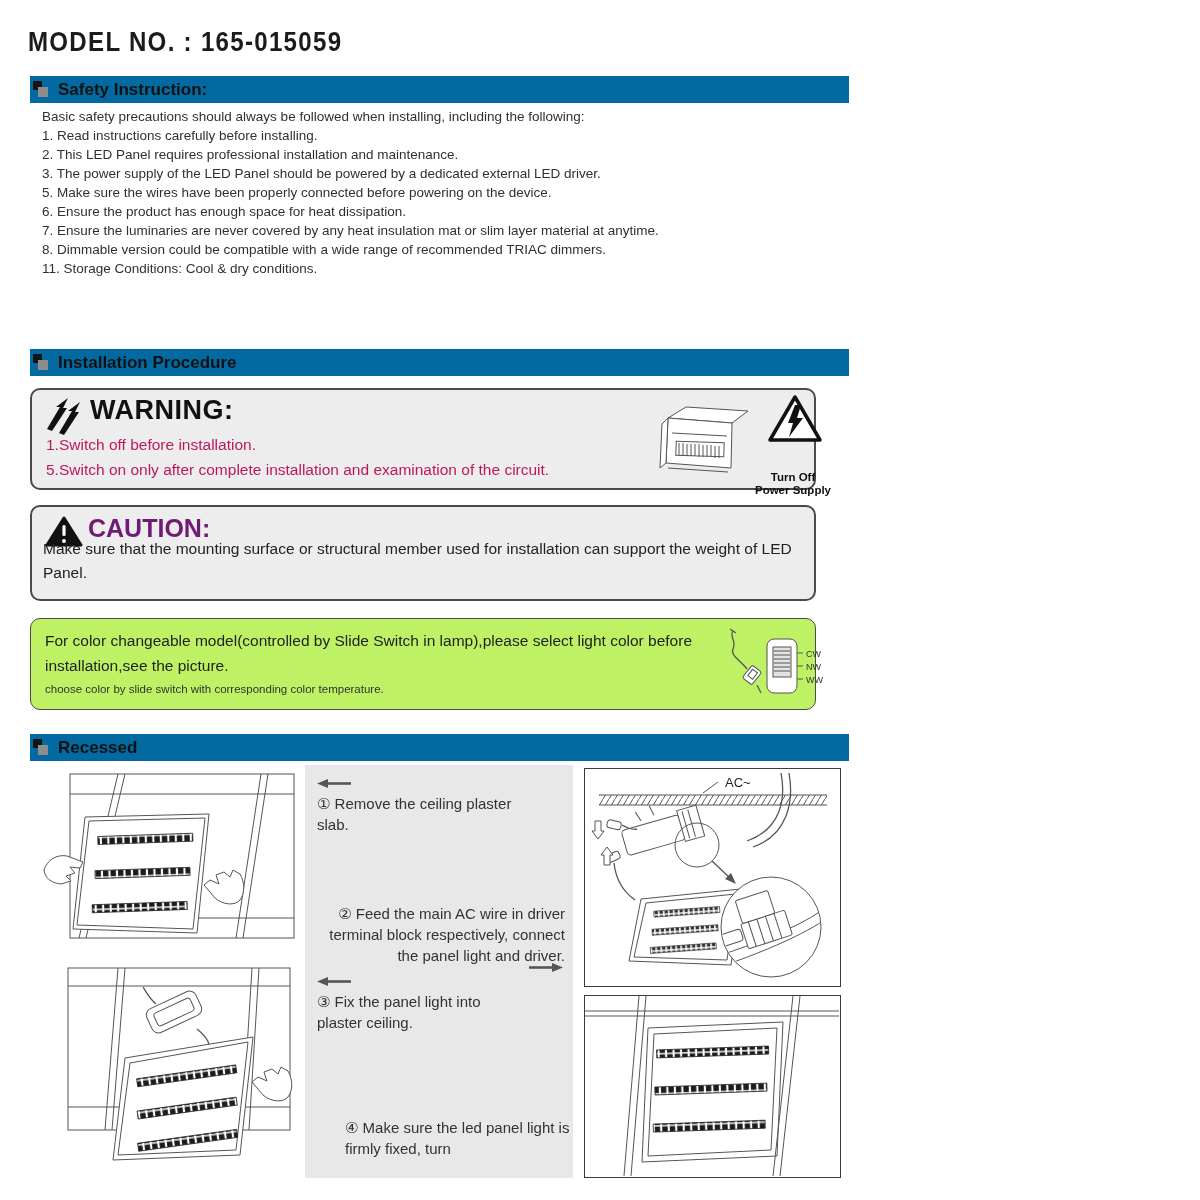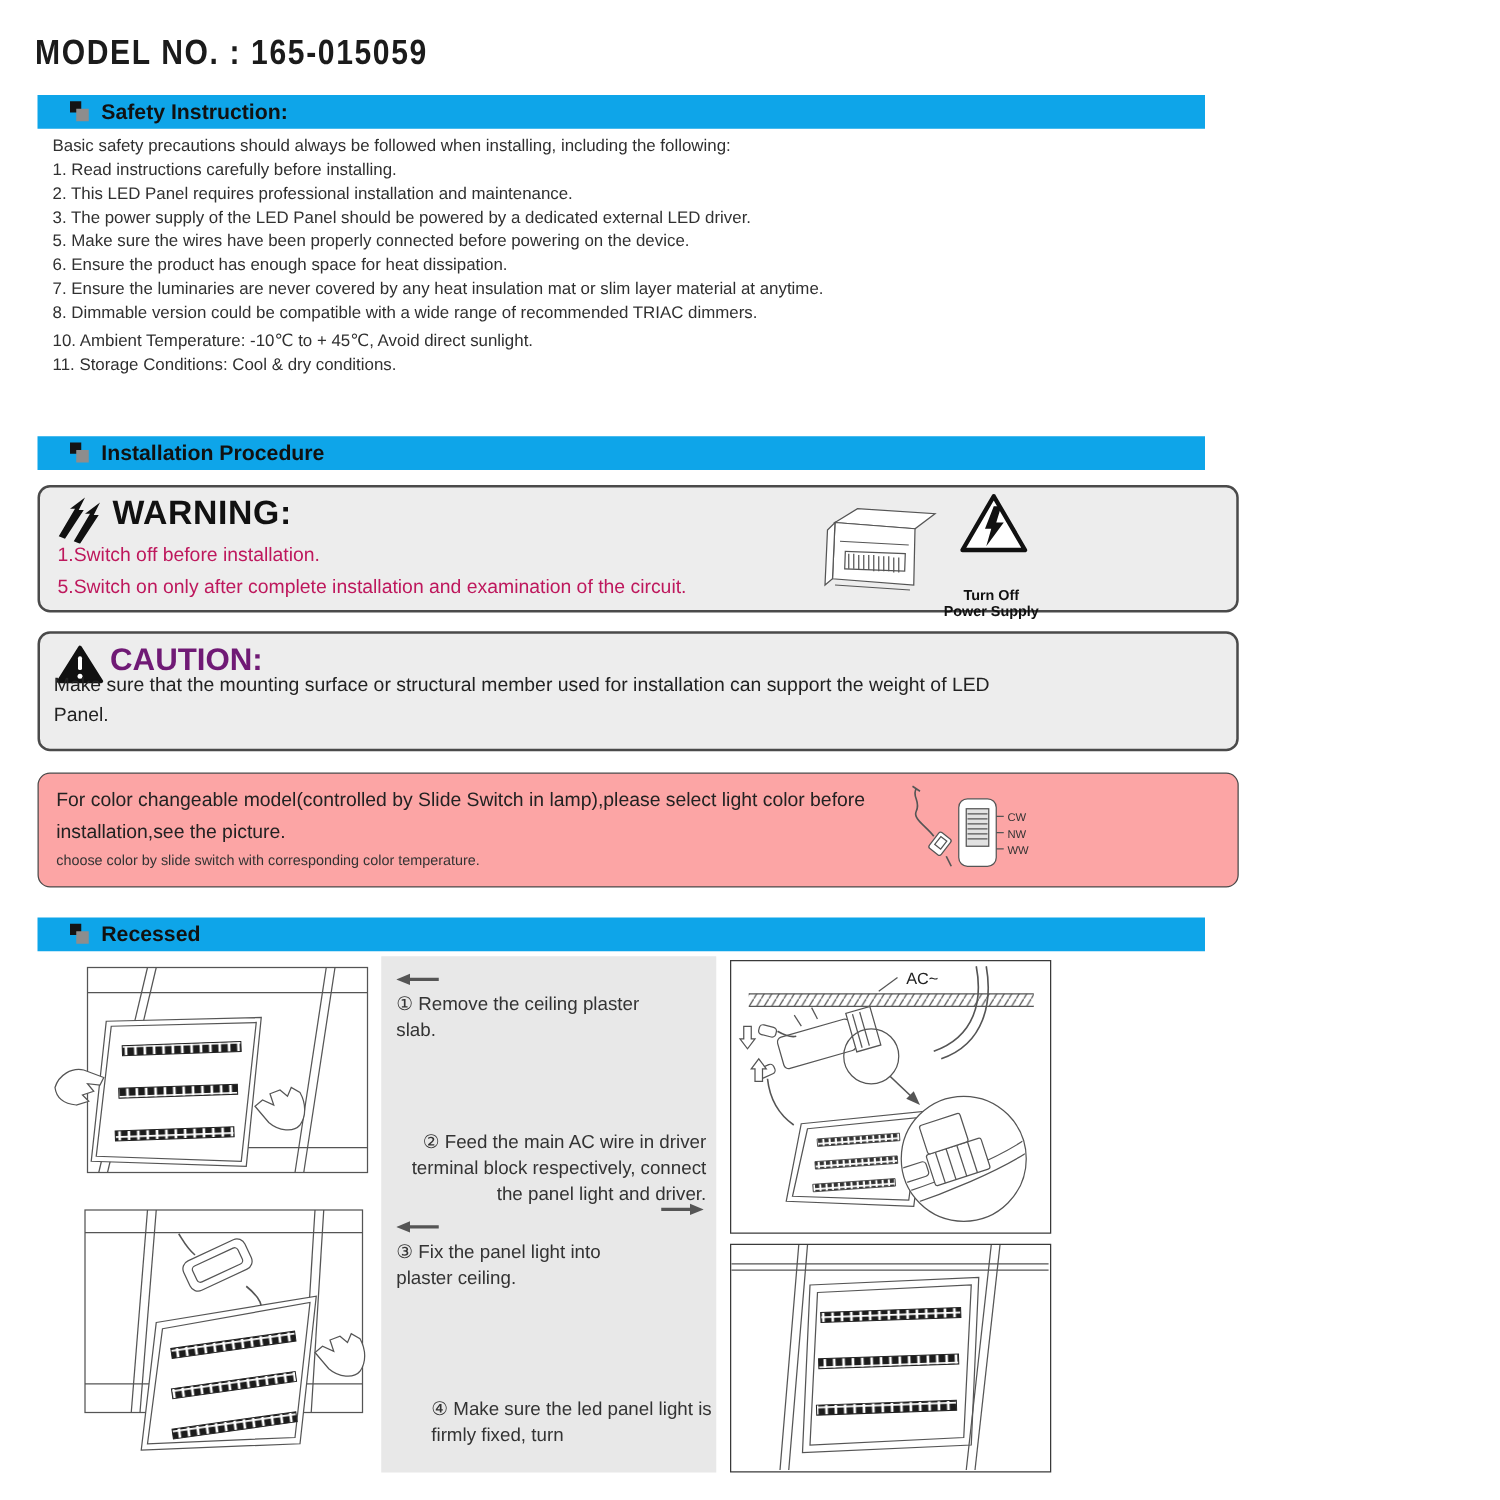--- a/index.html
+++ b/index.html
@@ -3,37 +3,37 @@
 <meta charset="utf-8">
 <style>
   html,body{margin:0;padding:0;background:#fff;}
   body{width:1200px;height:1200px;position:relative;overflow:hidden;
        font-family:"Liberation Sans","DejaVu Sans",sans-serif;color:#222;}
   .abs{position:absolute;}
   
   .model-title{left:28px;top:26px;font-size:28px;font-weight:700;letter-spacing:1.5px;
     color:#1b1b1b;transform:scaleX(.86);transform-origin:left center;white-space:nowrap;}
   
-  .bar{left:30px;width:934px;height:27px;background:#0ea5e9;display:flex;align-items:center;
-    gap:9px;padding-left:26px;box-sizing:border-box;}
+  .bar{left:30px;width:819px;height:27px;background:#0369a1;display:flex;align-items:center;
+    gap:9px;padding-left:3px;box-sizing:border-box;}
   .bar .bar-label{font-size:17px;font-weight:700;color:#111;}
   .sec-icon{width:16px;height:17px;position:relative;flex:0 0 auto;}
   .sec-icon i{position:absolute;display:block;}
   .sec-icon .sq-b{left:0;top:0;width:9px;height:9px;background:#141414;}
   .sec-icon .sq-g{left:5px;top:6px;width:10px;height:10px;background:#8d8d8d;}
   
   .safety{left:42px;top:107px;font-size:13.5px;line-height:19px;color:#303030;}
   .safety div{white-space:nowrap;}
   .safety .gap{margin-top:4px;}
   
-  .rbox{left:30px;width:961px;box-sizing:border-box;background:#ededed;
+  .rbox{left:30px;width:786px;box-sizing:border-box;background:#ededed;
     border:2px solid #4a4a4a;border-radius:10px;}
   .wbox{top:388px;height:102px;}
   .cbox{top:505px;height:96px;}
-  .colorbox{top:618px;height:92px;border-width:1.5px;background:#fca5a5;}
+  .colorbox{top:618px;height:92px;border-width:1.5px;background:#bef264;}
   .wtitle{left:58px;top:5px;font-size:27px;font-weight:800;letter-spacing:.5px;color:#111;}
   .wlines{left:14px;top:42px;font-size:15.5px;line-height:25px;color:#be185d;}
   .turnoff{left:695px;top:57px;width:132px;text-align:center;font-size:11.5px;
     font-weight:700;line-height:13px;color:#111;margin-top:24px;}
   .ctitle{left:56px;top:7px;font-size:25px;font-weight:800;color:#701a75;}
   .ctext{left:11px;top:30px;width:752px;font-size:15.5px;line-height:24px;color:#222;}
   .colortext{left:14px;top:9px;width:648px;font-size:15.5px;line-height:25px;color:#222;}
   .colorsub{left:14px;top:64px;font-size:11.5px;color:#333;}
   
   .mid-col{left:305px;top:765px;width:268px;height:413px;background:#e8e8e8;}
@@ -79,21 +79,20 @@
 
 <div class="abs safety">
   <div>Basic safety precautions should always be followed when installing, including the following:</div>
   <div>1. Read instructions carefully before installing.</div>
   <div>2. This LED Panel requires professional installation and maintenance.</div>
   <div>3. The power supply of the LED Panel should be powered by a dedicated external LED driver.</div>
   <div>5. Make sure the wires have been properly connected before powering on the device.</div>
   <div>6. Ensure the product has enough space for heat dissipation.</div>
   <div>7. Ensure the luminaries are never covered by any heat insulation mat or slim layer material at anytime.</div>
   <div>8. Dimmable version could be compatible with a wide range of recommended TRIAC dimmers.</div>
-  <div class="gap">10. Ambient Temperature: -10℃ to + 45℃, Avoid direct sunlight.</div>
   <div>11. Storage Conditions: Cool &amp; dry conditions.</div>
 </div>
 
 <div class="abs bar" style="top:349px">
   <span class="sec-icon">
       <i class="sq-b"></i>
       <i class="sq-g"></i>
     </span>
   <span class="bar-label">Installation Procedure</span>
 </div>

